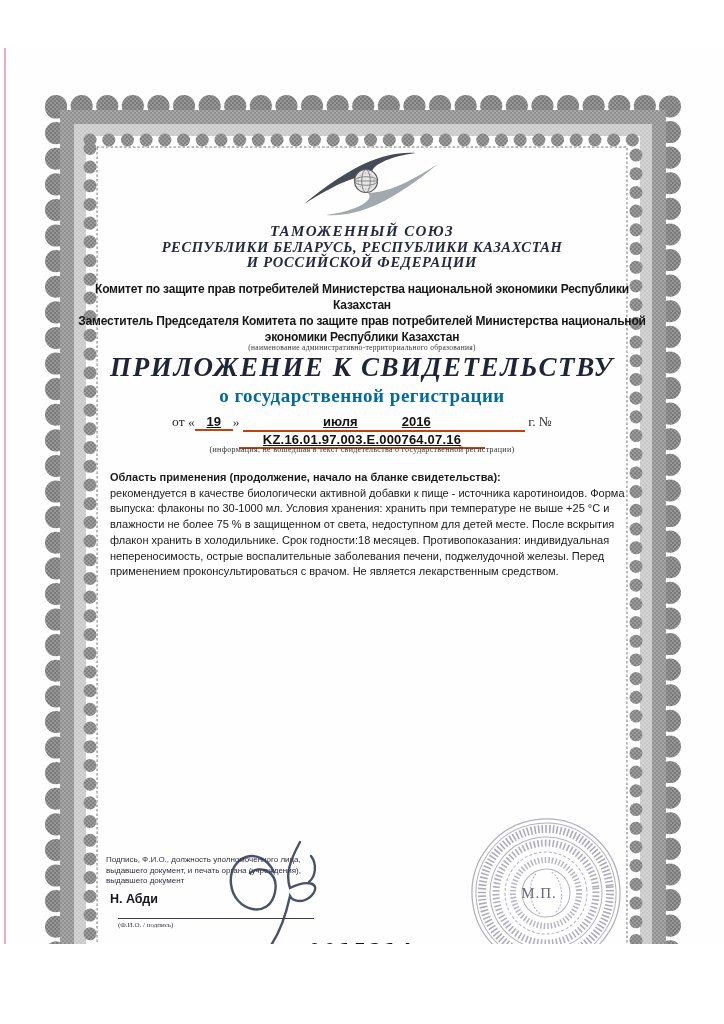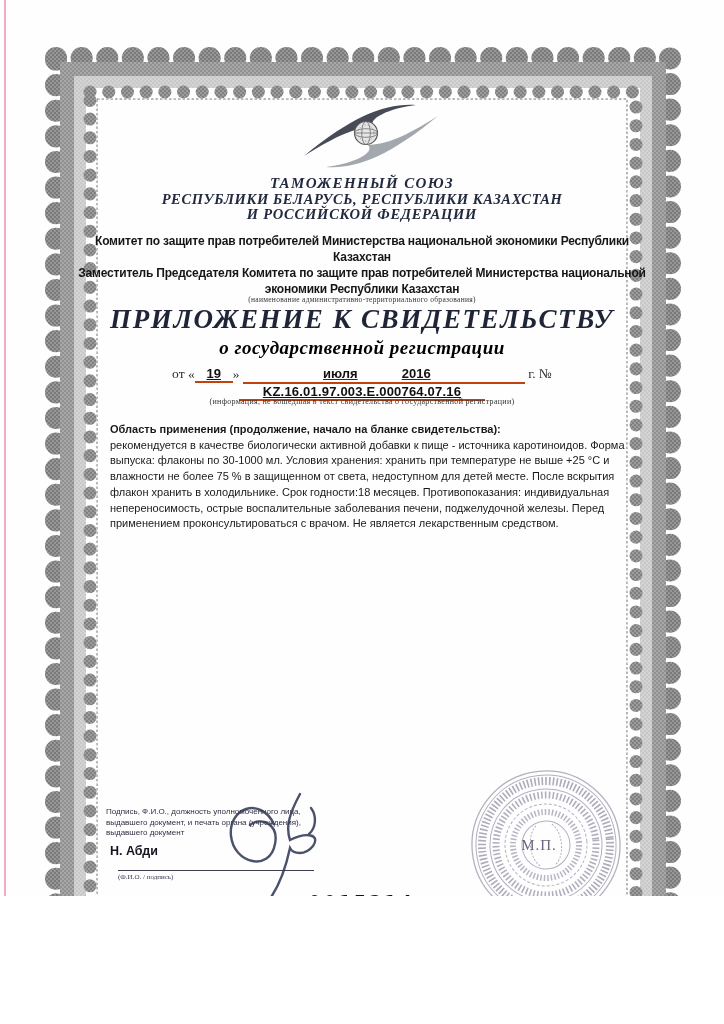--- a/index.html
+++ b/index.html
@@ -1,34 +1,34 @@
 <!DOCTYPE html>
 <html><head>
 <meta charset="utf-8">
 <style>
   html,body{margin:0;padding:0;background:#ffffff;}
   .page{
     position:relative;width:724px;height:896px;background:#fefefe;overflow:hidden;
-    font-family:"Liberation Sans",sans-serif;color:#1d1d1d;
+    font-family:"Liberation Sans",sans-serif;color:#1d1d1d;margin-top:48px;
   }
   .scan-line{position:absolute;left:4px;top:0;bottom:0;width:2px;background:#ef9cc0;opacity:.85;}
   svg.frame{position:absolute;left:0;top:0;}
   .inner{position:absolute;left:97px;top:99px;width:530px;height:826px;}
   .abs{position:absolute;}
   .ctr{width:100%;text-align:center;}
   
   .union{top:77px;font-family:"Liberation Serif",serif;font-style:italic;font-weight:700;color:#232a40;line-height:15.5px;}
   .union .l1{font-size:15px;letter-spacing:1.4px;}
   .union .l2{font-size:14.5px;letter-spacing:.6px;}
   .union .l3{font-size:14.5px;letter-spacing:.8px;}
   .committee{top:134px;font-size:12px;font-weight:700;color:#161616;line-height:16px;white-space:nowrap;left:-25px;right:-25px;width:auto;letter-spacing:-.2px;}
   .smallcap{font-family:"Liberation Serif",serif;font-size:7.5px;color:#333;letter-spacing:.3px;}
   .cap1{top:196px;}
   .doc-title{top:205px;font-family:"Liberation Serif",serif;font-style:italic;font-weight:700;font-size:27px;letter-spacing:1.6px;color:#1f2436;}
-  .doc-subtitle{top:238px;font-family:"Liberation Serif",serif;font-style:italic;font-weight:700;font-size:19px;letter-spacing:.5px;color:#000000;}
+  .doc-subtitle{top:238px;font-family:"Liberation Serif",serif;font-weight:700;font-size:19px;letter-spacing:.5px;color:#0369a1;}
   .dateline{top:267px;font-family:"Liberation Serif",serif;font-size:13.5px;color:#2a2a2a;}
   .dateline .u{display:inline-block;border-bottom:2px solid #c2410c;text-align:center;text-decoration:underline;}
   .dateline .val{font-family:"Liberation Sans",sans-serif;font-weight:700;font-size:13px;color:#111;}
   .u.day{min-width:38px;}
   .u.mid{min-width:282px;}
   .u.mid .month{padding:0 34px 0 26px;}
   .u.mid .year{padding:0 40px 0 10px;}
   .u.num{min-width:246px;letter-spacing:.2px;}
   .cap2{top:298px;font-size:8px;}
   .body-block{top:323px;left:13px;width:517px;font-size:11px;line-height:15.7px;color:#191919;text-align:left;}

